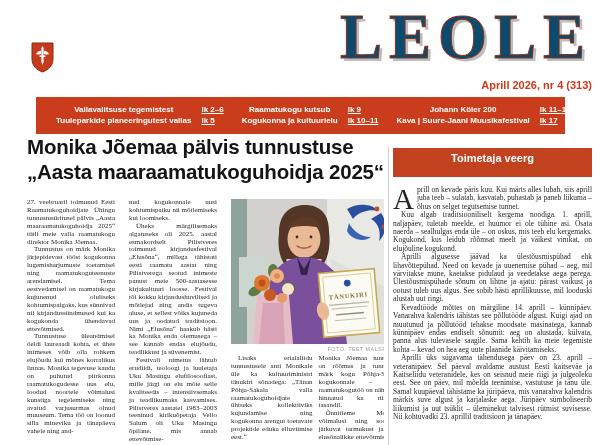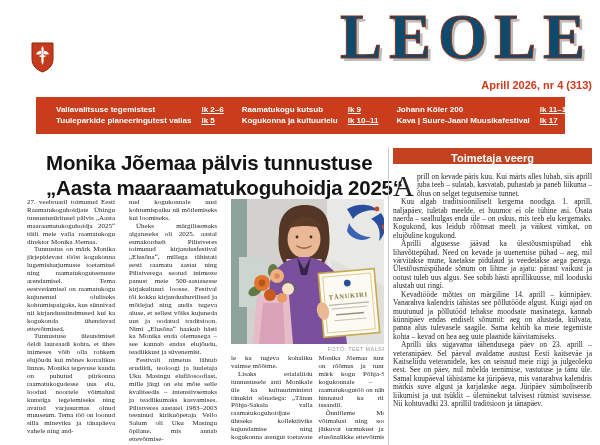--- a/index.html
+++ b/index.html
@@ -14,45 +14,45 @@
   .paper-title{position:absolute;right:8px;top:6px;font-family:"Liberation Serif",serif;
            font-weight:bold;font-size:63px;line-height:63px;letter-spacing:7px;color:#0c4a6e;
            -webkit-text-stroke:1px #8c2f15;text-shadow:3px 3px 0 #bdbdbd;text-align:right;}
   .issue{position:absolute;right:8px;top:79px;font-size:11px;font-weight:bold;color:#ce3a1c;text-align:right;}
 
   
   .contents-bar{position:absolute;left:36px;top:97px;width:529px;height:37px;background:#c93d1c;
            display:flex;align-items:center;padding:0 14px 0 20px;box-sizing:border-box;gap:18px;}
   .toc-group{display:grid;grid-template-columns:1fr auto;column-gap:10px;row-gap:1px;}
   .toc-g1{width:182px;} .toc-g2{width:152px;} .toc-g3{flex:1;}
-  .toc-label,.toc-page{font-size:8px;font-weight:bold;color:#ffffff;white-space:nowrap;line-height:10px;}
+  .toc-label,.toc-page{font-size:8px;font-weight:bold;color:#ffffff;white-space:nowrap;line-height:10px;text-align:center;}
   .toc-page{text-align:left;text-decoration:underline;}
 
   
-  .headline{position:absolute;left:27px;top:150px;width:360px;font-size:20.5px;line-height:25px;
-           font-weight:bold;color:#141414;letter-spacing:-0.2px;margin-left:19px;}
+  .headline{position:absolute;left:27px;top:134px;width:360px;font-size:20.5px;line-height:25px;
+           font-weight:bold;color:#141414;letter-spacing:-0.2px;}
   .vdivider{position:absolute;left:388px;top:147px;width:1px;height:298px;background:#cccccc;}
 
   .article-body{position:absolute;left:27px;top:199px;width:357px;height:246px;display:flex;gap:14px;
            overflow:hidden;}
   .acol{font-family:"Liberation Serif",serif;font-size:7px;line-height:7.9px;text-align:justify;
            color:#262626;}
   .acol p{margin:0;text-indent:7px;}
   .acol p.first{text-indent:0;}
   .col-1,.col-2{width:88px;flex:none;}
   .photo-block{width:169px;flex:none;}
   .photo-frame{width:169px;height:145px;overflow:hidden;background:#d6d4d0;}
   .photo-credit{font-family:"Liberation Sans",sans-serif;font-size:5.5px;color:#9a9a9a;
            text-align:right;letter-spacing:0.4px;margin:2px 0 3px;}
   .sub-cols{display:flex;gap:6px;height:88px;overflow:hidden;}
   .sub-cols .acol{flex:1;}
 
   
   .sidebar{position:absolute;left:393px;top:148px;width:199px;}
-  .sidebar-header{height:16px;background:#c2411f;color:#ffffff;font-weight:bold;font-size:11px;
+  .sidebar-header{height:29px;background:#c2411f;color:#ffffff;font-weight:bold;font-size:11px;
            line-height:20px;text-align:center;}
   .sidebar-body{margin-top:9px;font-family:"Liberation Serif",serif;font-size:7.5px;
            line-height:8.4px;text-align:justify;color:#262626;}
   .sidebar-body p{margin:0;text-indent:8px;}
   .sidebar-body p.first{text-indent:0;}
   .dropcap{float:left;font-family:"Liberation Serif",serif;font-size:29px;line-height:24px;
            padding:1px 3px 0 0;color:#262626;}
 </style>
 </head>
 <body>
@@ -171,21 +171,20 @@
             <circle cx="46" cy="77" r="2.8" fill="#d98c55"></circle>
             <circle cx="57" cy="90" r="6" fill="#f6e3c9"></circle>
             <circle cx="39" cy="96" r="6" fill="#c85a20"></circle>
             <circle cx="51" cy="99" r="5" fill="#e89b64"></circle>
           </g>
         </svg>
       </div>
       <div class="photo-credit">FOTO: TEET MALSROOS</div>
       <div class="sub-cols">
         <div class="acol">
-          <p class="first">le ka tugeva kohaliku vaimse mõõtme.</p>
           <p>Lisaks erialaliidu tunnustusele anti Monikale üle ka kultuuriministri tänukiri sõnadega: „Tänan Põhja-Sakala valla raamatukoguhoidjate ühtseks kollektiiviks kujundamise ning kogukonna arengut toetavate projektide eduka elluviimise eest.“</p>
         </div>
         <div class="acol">
           <p class="first">Monika Jõemaa tunnustus on rõõmus ja tunnustav märk kogu Põhja-Sakala kogukonnale – meie raamatukogutöö on nähtav ja hinnatud ka riiklikul tasandil.</p>
           <p>Õnnitleme Monikat võimalusi ning soovime jätkuvat tarmukust ja uusi elusõnalikke ettevõtmisi!</p>
         </div>
       </div>
     </div>
   </div>
 

